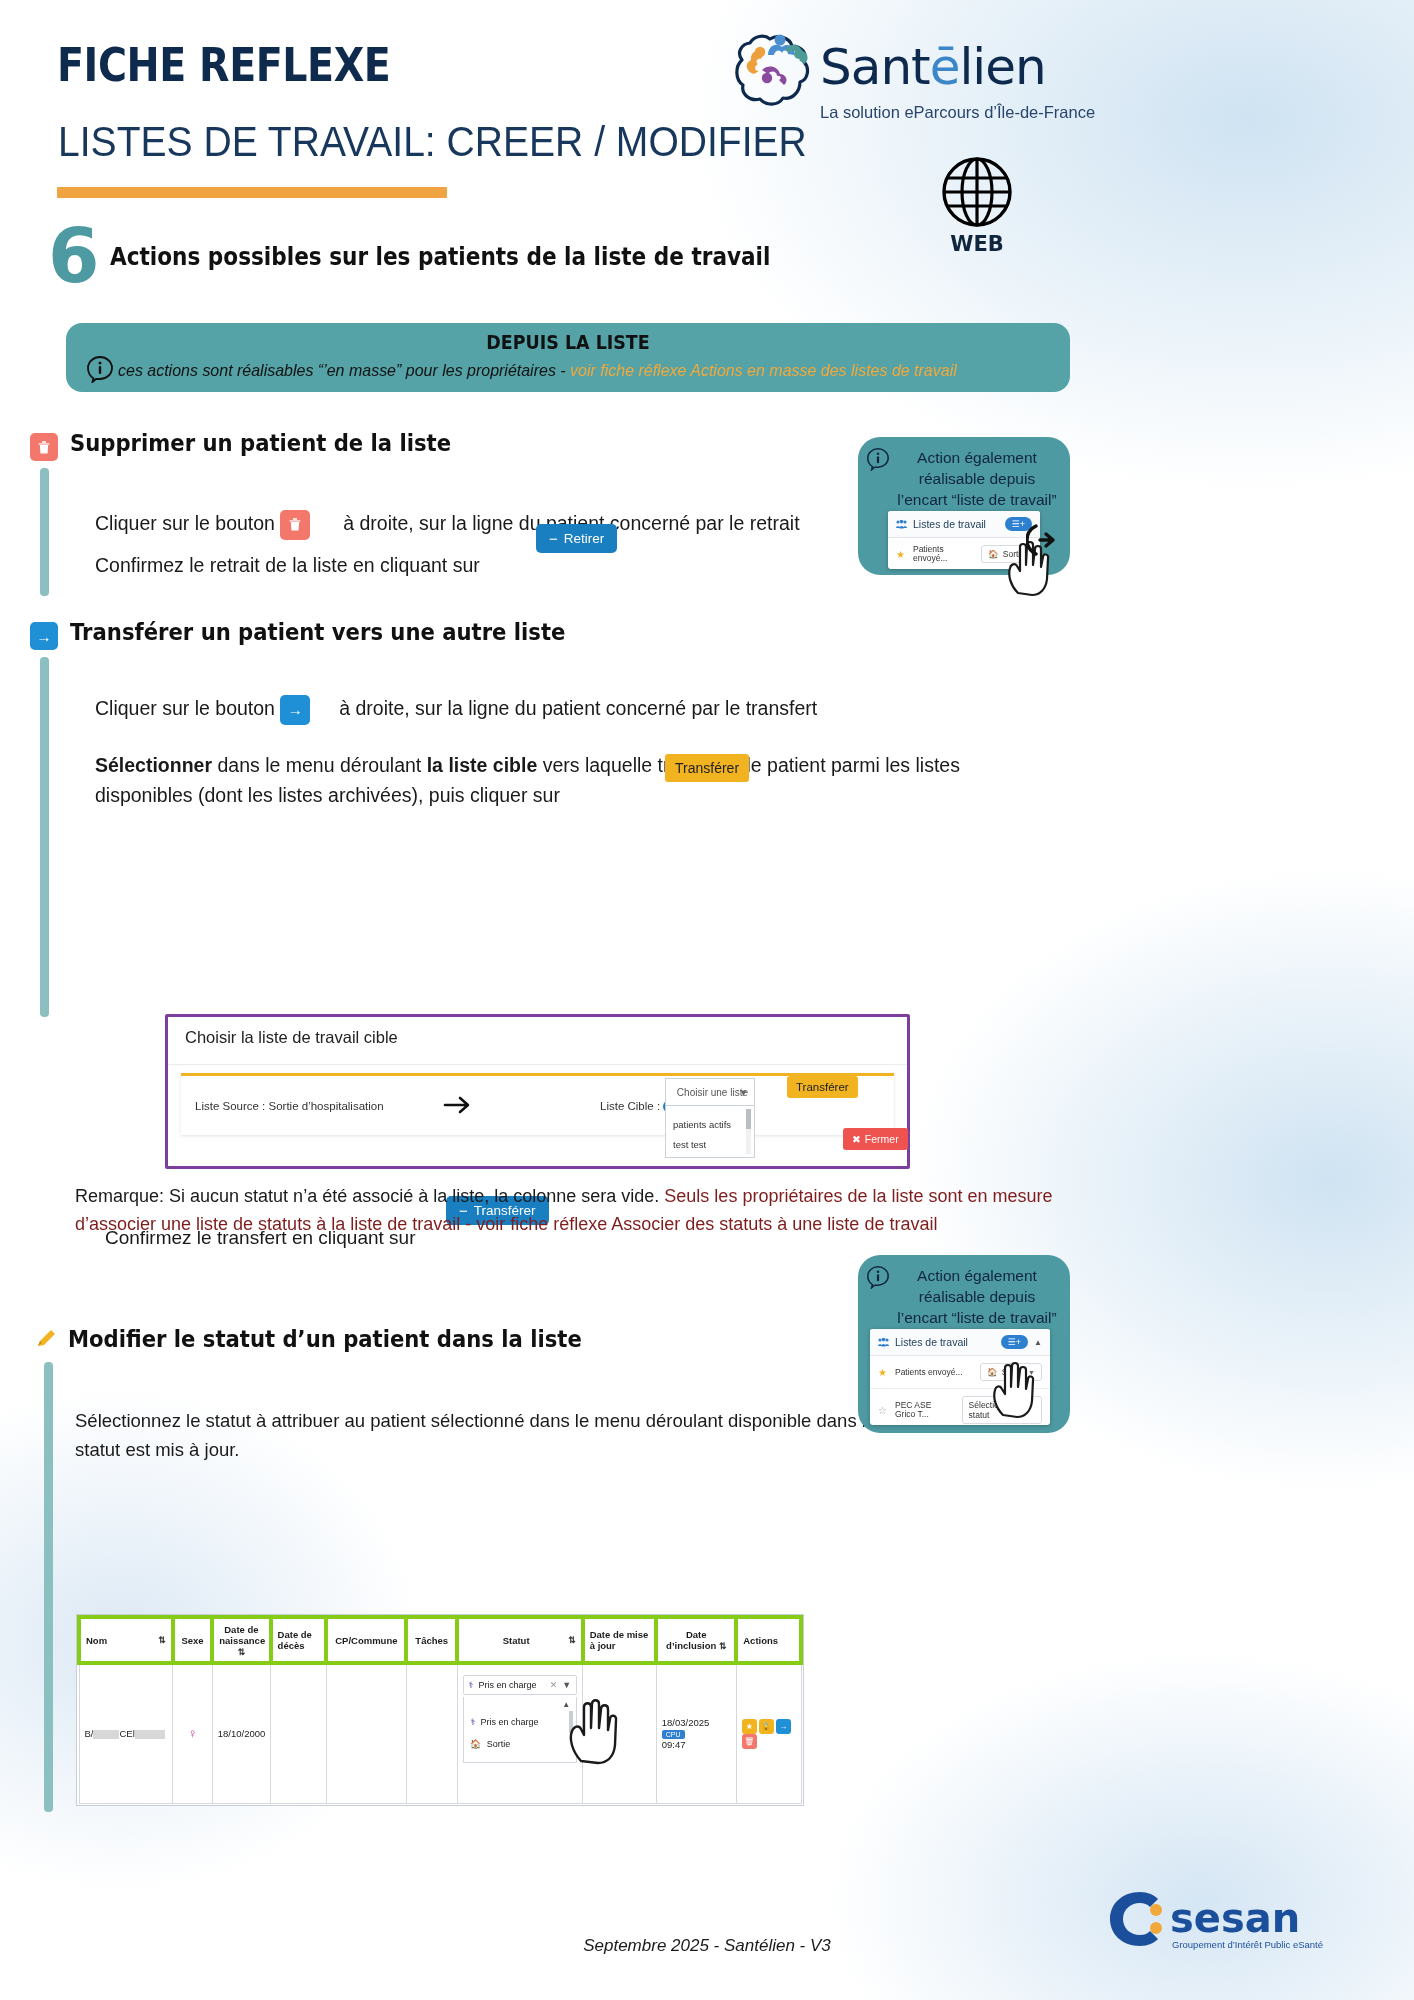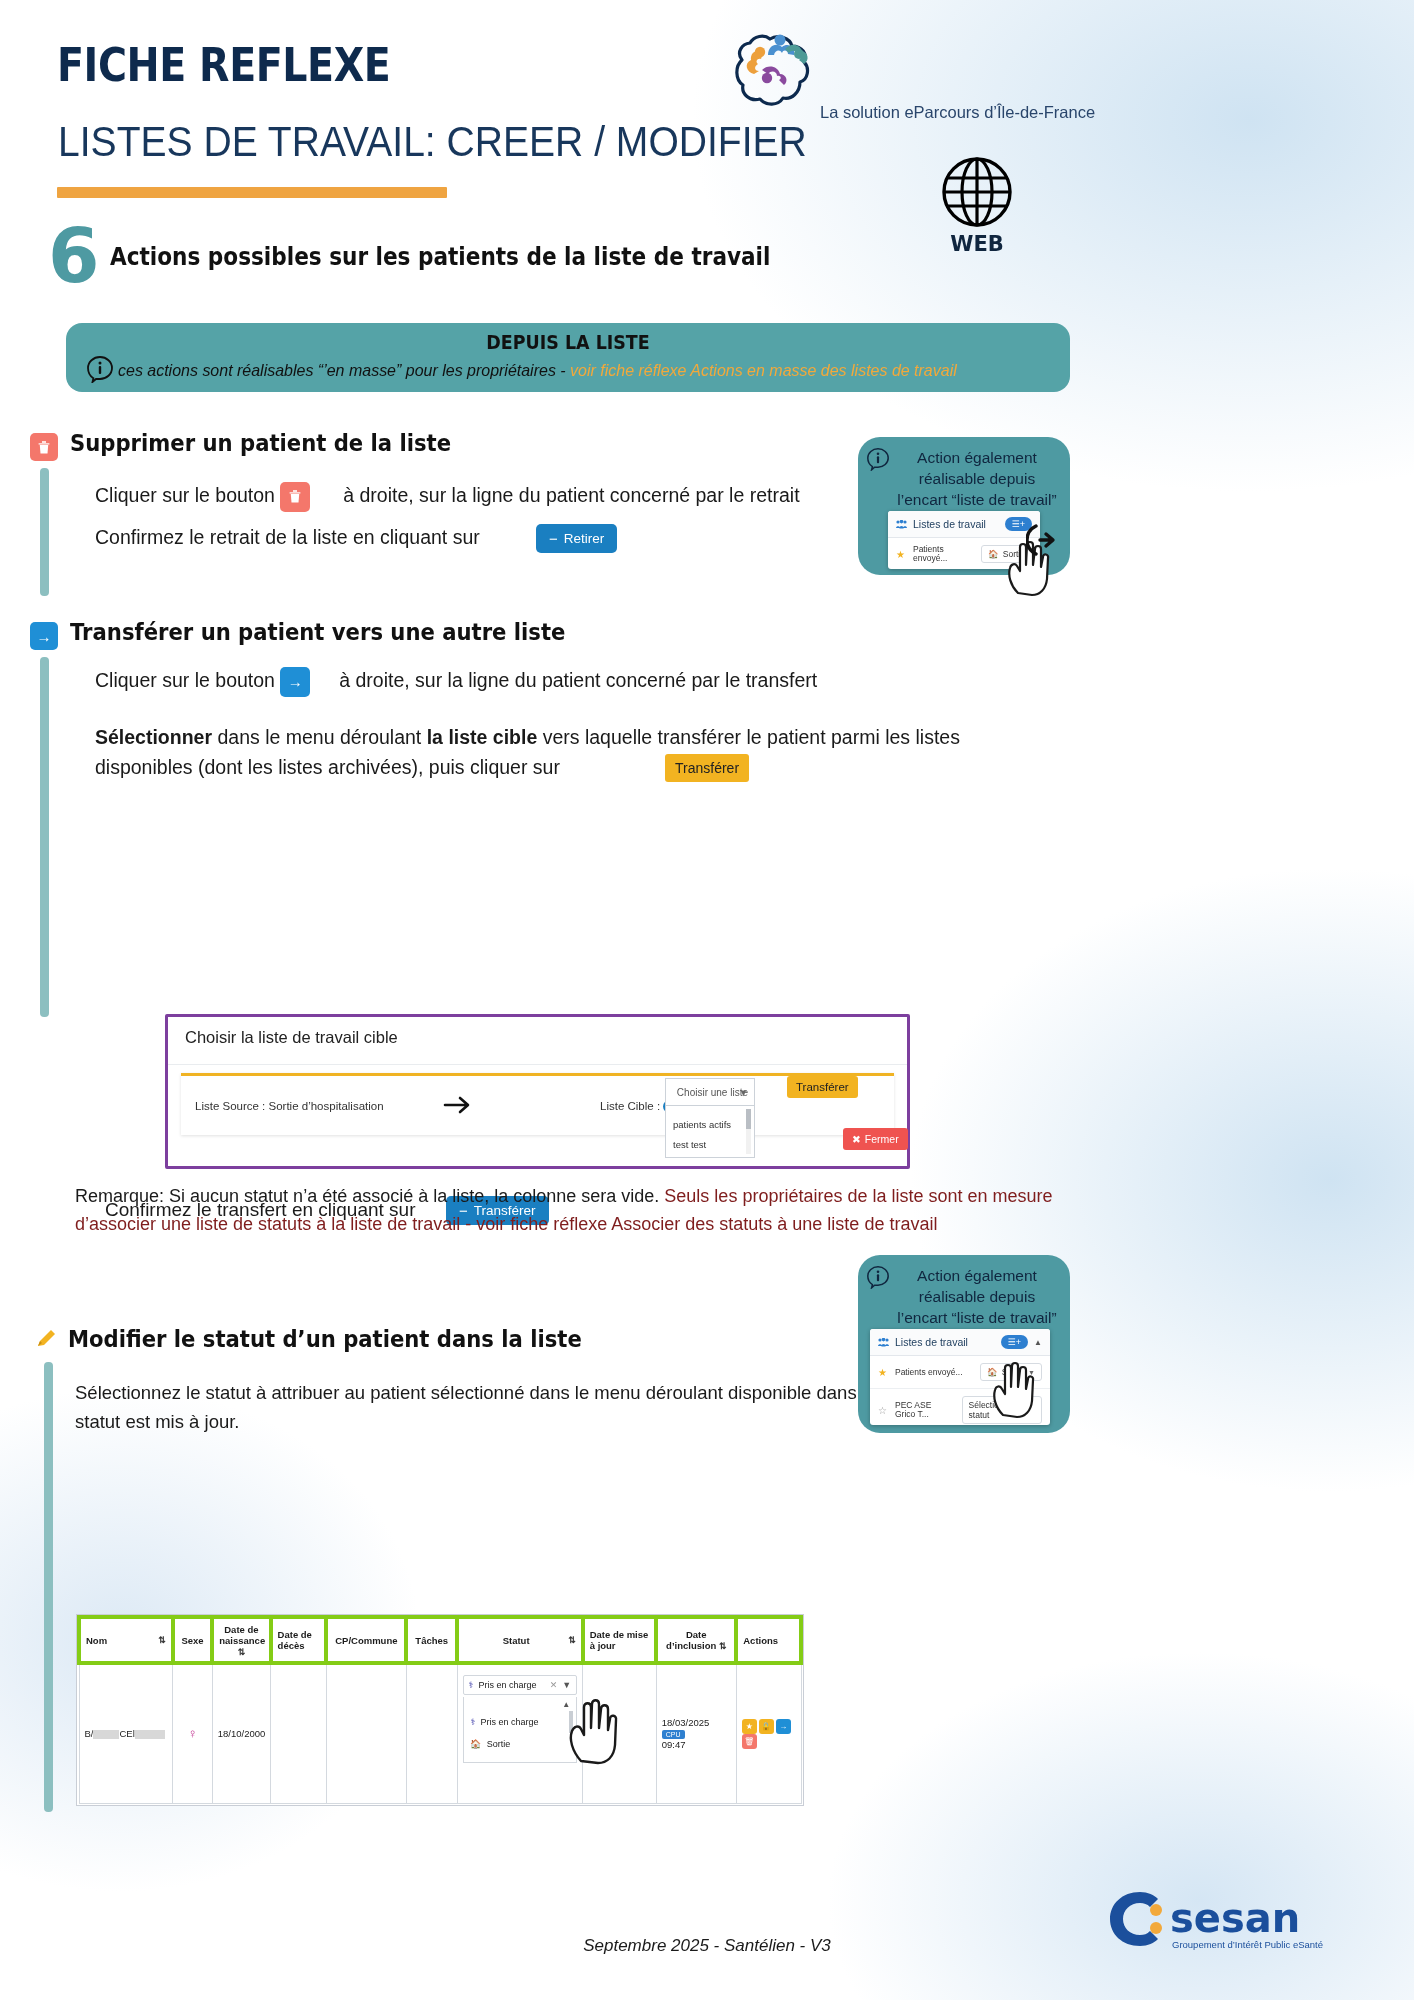--- a/index.html
+++ b/index.html
@@ -105,20 +105,21 @@
     position: absolute; width: 28px; height: 28px; border-radius: 5px;
     display: flex; align-items: center; justify-content: center;
     color: #fff; font-size: 15px;
   }
   .rail {
     position: absolute; width: 9px; background: #8cbfc0; border-radius: 4px;
   }
   .body-txt {
     position: absolute; font-size: 19.5px; color: #1a1a1a; line-height: 30px;
     white-space: nowrap;
+    margin-top: 28px;
   }
   .body-txt.wrap { white-space: normal; }
   .body-txt b { font-weight: 700; }
 
   .inline-btn {
     display: inline-flex; align-items: center; justify-content: center;
     vertical-align: middle; border-radius: 5px; color: #fff;
   }
   .btn-trash { width: 30px; height: 30px; background: #f4776b; font-size: 15px; }
   .btn-arrow { width: 30px; height: 30px; background: #1f8fd6; font-size: 15px; }
@@ -274,20 +275,21 @@
              C7 50 7 36 14 30 Z" fill="none" stroke="#0d2a4e" stroke-width="3.2" stroke-linejoin="round"></path>
     <circle cx="52" cy="10" r="5.5" fill="#4a90d0"></circle>
     <path d="M40 25 C40 16 48 12 54 17 C60 12 68 17 66 25 L60 24 C60 20 55 19 54 23 C52 19 47 20 46 25 Z" fill="#4a90d0"></path>
     <circle cx="32" cy="22" r="5.2" fill="#eda03c"></circle>
     <path d="M26 44 C18 42 16 33 23 30 C22 22 30 18 35 23 L33 29 C29 28 27 32 30 34 C26 36 26 41 31 41 Z" fill="#eda03c"></path>
     <circle cx="71" cy="24" r="5" fill="#4d9a96"></circle>
     <path d="M57 19 C63 12 72 14 74 21 C80 22 82 30 76 34 L71 30 C74 28 73 24 69 25 C69 21 64 19 61 23 Z" fill="#4d9a96"></path>
     <circle cx="39" cy="48" r="5.2" fill="#8a4a9e"></circle>
     <path d="M34 40 C40 34 50 36 52 44 C58 44 61 51 56 55 L51 50 C54 49 53 45 49 46 C49 41 43 40 40 44 Z" fill="#8a4a9e"></path>
   </svg>
+  <div class="logo-text"><span>Sant</span><span class="accent">ē</span><span>lien</span></div>
   <div class="logo-tag">La solution eParcours d’Île-de-France</div>
 </div>
 
 <svg class="web-icon" viewBox="0 0 72 72">
   <circle cx="36" cy="36" r="33" fill="none" stroke="#000" stroke-width="3.4"></circle>
   <ellipse cx="36" cy="36" rx="15" ry="33" fill="none" stroke="#000" stroke-width="3.2"></ellipse>
   <line x1="36" y1="3" x2="36" y2="69" stroke="#000" stroke-width="3.2"></line>
   <line x1="5" y1="22" x2="67" y2="22" stroke="#000" stroke-width="3.2"></line>
   <line x1="3" y1="36" x2="69" y2="36" stroke="#000" stroke-width="3.2"></line>
   <line x1="5" y1="50" x2="67" y2="50" stroke="#000" stroke-width="3.2"></line>

